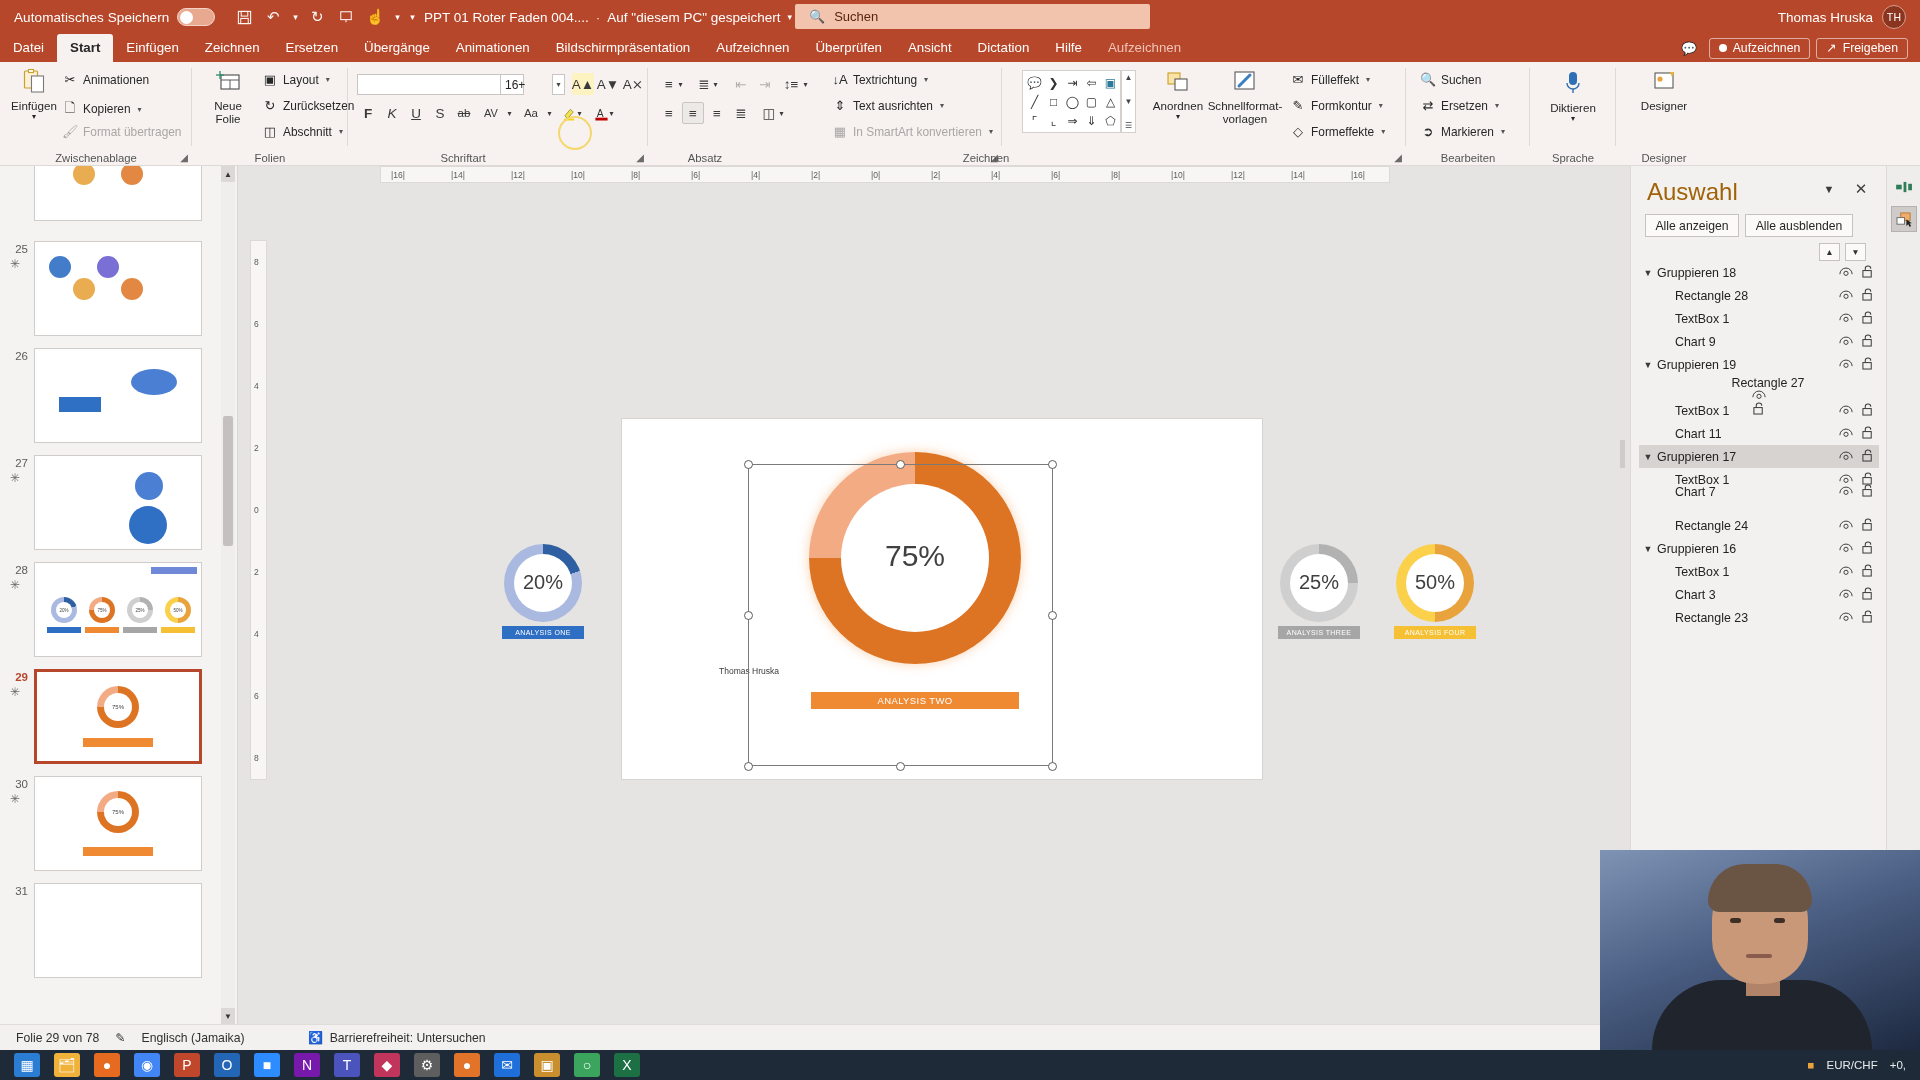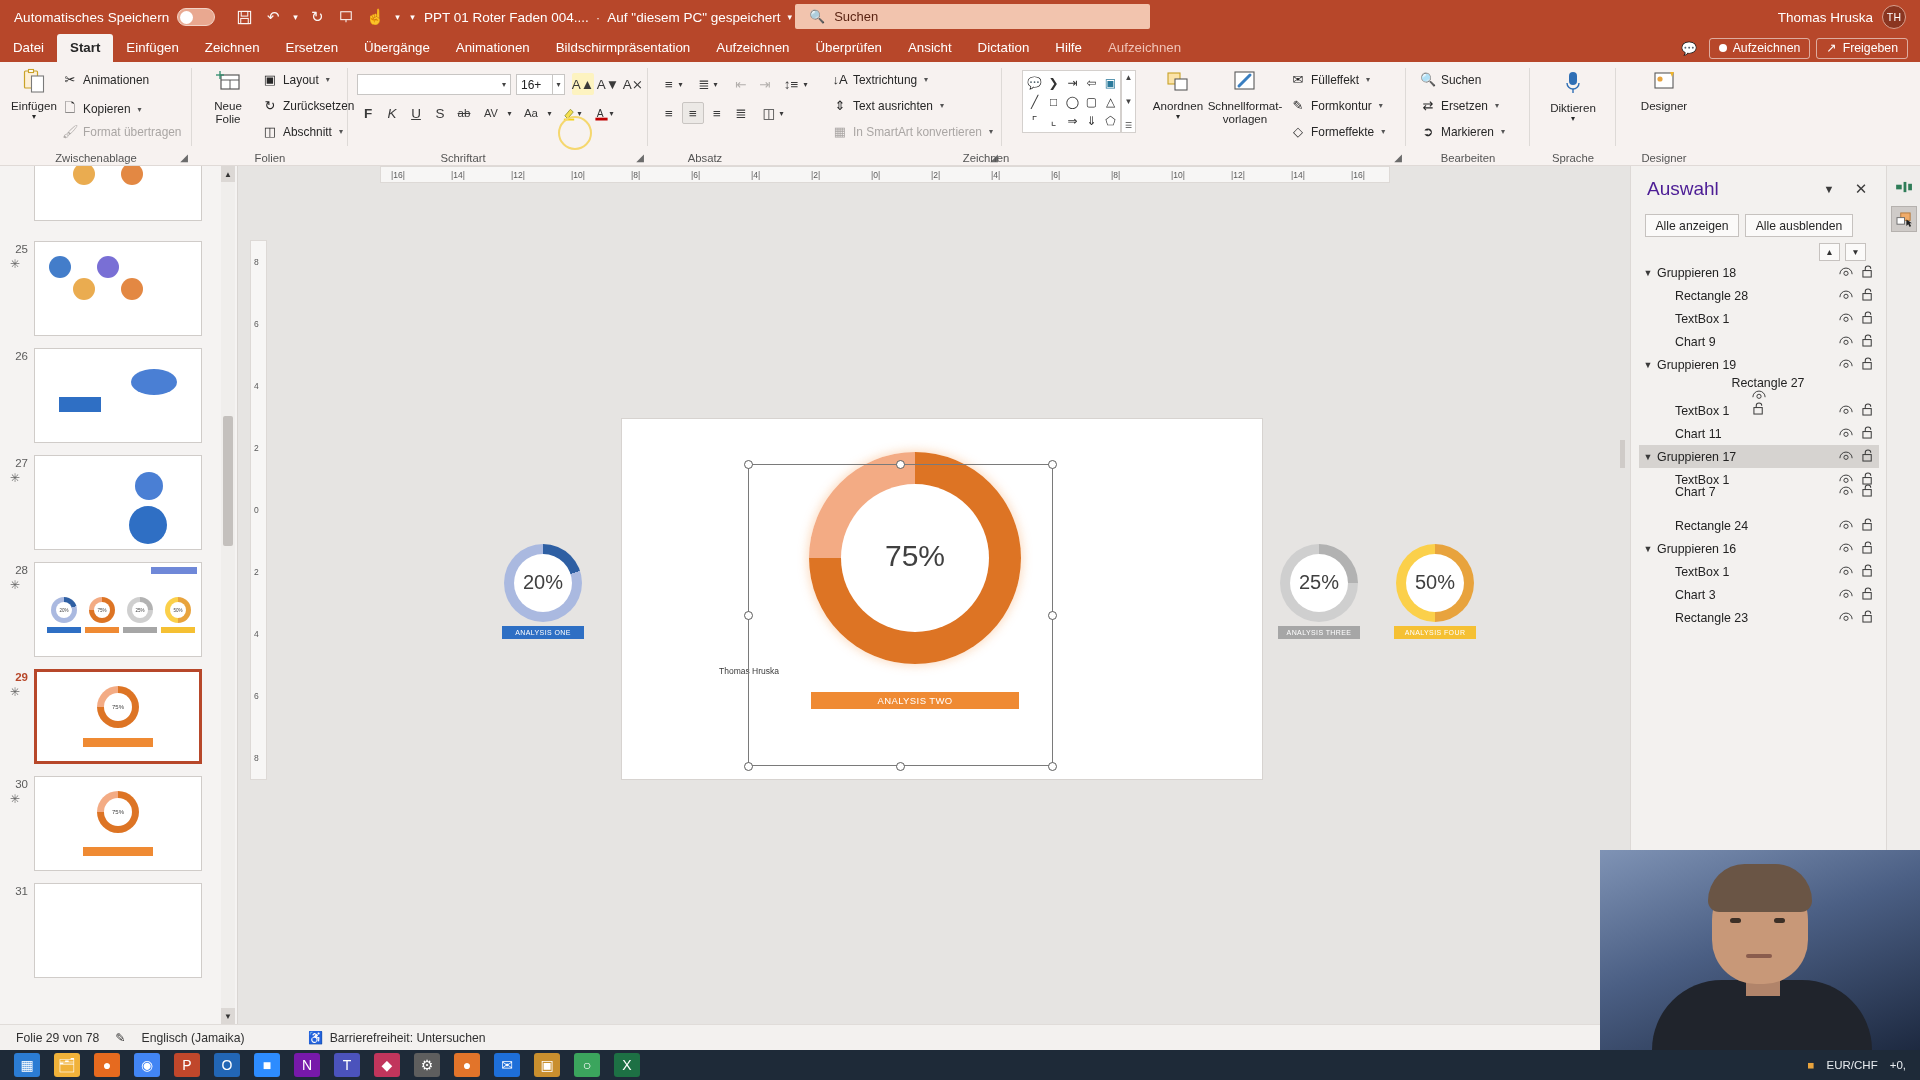--- a/index.html
+++ b/index.html
@@ -192,21 +192,21 @@
     position: absolute; width: 9px; height: 9px; border-radius: 50%;
     background: #fff; border: 1px solid #5d5d5d;
   }
 
   
   .selpane {
     position: absolute; right: 34px; top: 166px; width: 256px; height: 858px;
     background: #f3f1ef; border-left: 1px solid #ddd9d6;
   }
   .selpane h2 {
-    position: absolute; left: 16px; top: 12px; font-size: 19px; font-weight: 400; color: #4c1d95;
+    position: absolute; left: 16px; top: 12px; font-size: 24px; font-weight: 400; color: #a16207;
   }
   .sp-caret, .sp-close {
     position: absolute; top: 12px; width: 22px; height: 22px; display: flex;
     align-items: center; justify-content: center; color: #3b3b3b;
   }
   .sp-caret { right: 46px; font-size: 11px; }
   .sp-close { right: 14px; font-size: 15px; }
   .sp-btn {
     position: absolute; top: 48px; height: 23px; border: 1px solid #c6c2bf; background: #fbfaf9;
     font-size: 12.2px; color: #262626; display: flex; align-items: center; justify-content: center;
@@ -427,21 +427,21 @@
       </div>
       <div class="gname">Folien</div>
       <div class="divider"></div>
     </div>
 
     <div class="rgroup" style="left:348px;width:300px;">
       <div class="fontbox" style="left:9px;top:12px;width:154px;height:21px;">
         <span></span>
         <span class="cv">▾</span>
       </div>
-      <div class="fontbox" style="left:168px;top:12px;width:38px;height:21px;">
+      <div class="fontbox" style="left:152px;top:12px;width:24px;height:21px;">
         <span>16+</span>
       </div>
       <div class="fontbox" style="left:204px;top:12px;width:13px;height:21px;padding:0;justify-content:center;">
         <span class="cv" style="margin:0;">▾</span>
       </div>
       <div class="fmtbtn hl" style="left:224px;top:11px;">A▲</div>
       <div class="fmtbtn" style="left:249px;top:11px;">A▼</div>
       <div class="fmtbtn" style="left:274px;top:11px;">A⨯</div>
 
       <div class="fmtbtn" style="left:9px;top:40px;font-weight:bold;">

